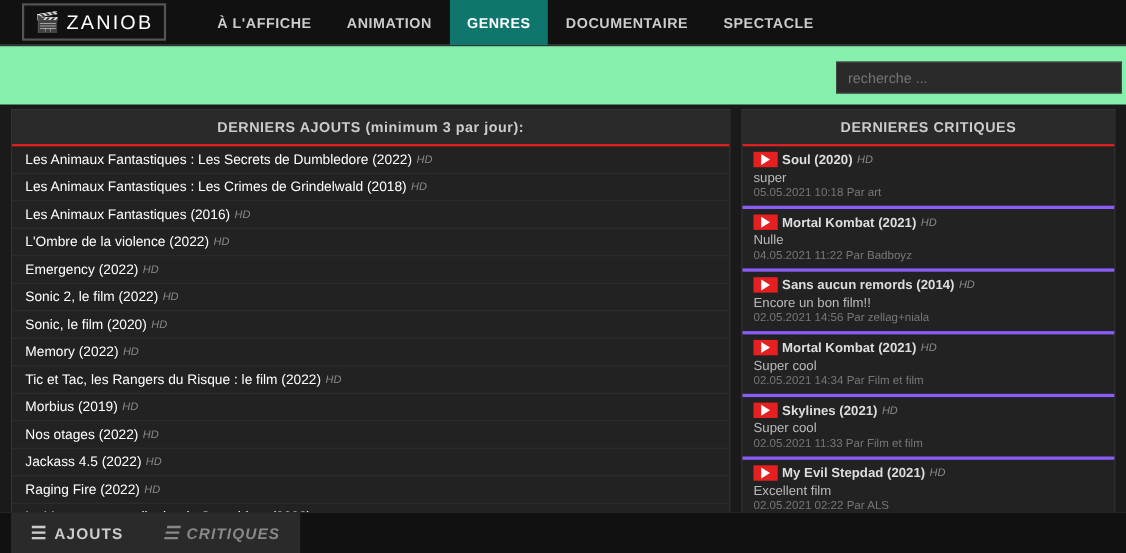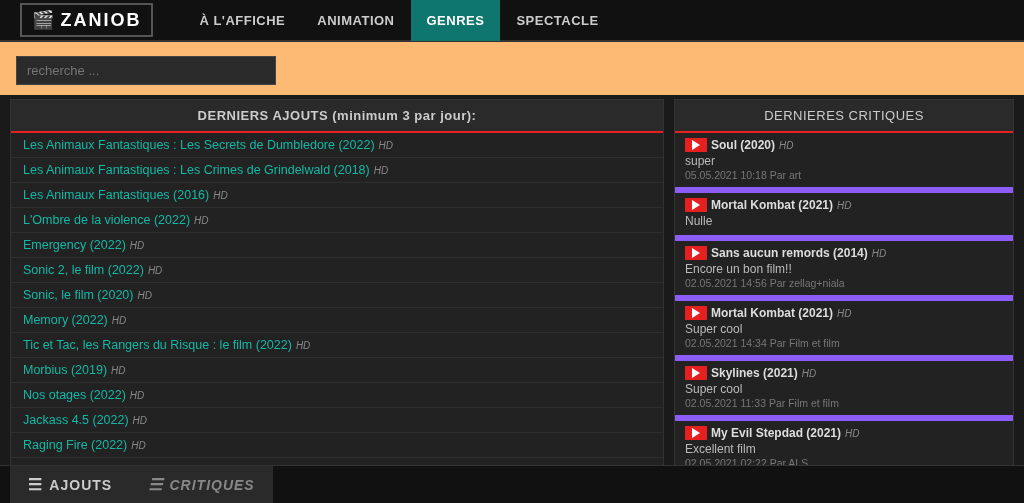--- a/index.html
+++ b/index.html
@@ -31,21 +31,21 @@
     }
     #logo-icon {
       color: #e62020;
       font-size: 18px;
       font-weight: bold;
       margin-right: 6px;
     }
     #logo-text {
       color: white;
       font-size: 18px;
-      font-weight: bold;
+      font-weight: normal;
       letter-spacing: 2px;
     }
     #nav {
       display: flex;
       align-items: center;
       gap: 0;
     }
     .nav-item {
       color: #ccc;
       font-size: 13px;
@@ -59,23 +59,23 @@
       letter-spacing: 0.5px;
     }
     .nav-item.genres {
       background-color: #0f766e;
       color: white;
     }
 
     
     #search-bar {
       display: flex;
-      justify-content: flex-start;
-      padding: 14px 16px 10px;
-      background-color: #fdba74;
+      justify-content: flex-end;
+      padding: 14px 4px 10px;
+      background-color: #86efac;
     }
     #search-input {
       width: 260px;
       background-color: #2a2a2a;
       border: 1px solid #444;
       color: #999;
       padding: 6px 10px;
       font-size: 13px;
       outline: none;
     }
@@ -110,48 +110,48 @@
       border-bottom: 1px solid #2e2e2e;
       cursor: pointer;
       display: flex;
       align-items: center;
       gap: 4px;
     }
     .movie-title {
       color: #ddd;
       font-size: 12.5px;
     }
-    .movie-title a { color: #14b8a6; text-decoration: none; }
+    .movie-title a { color: #ffffff; text-decoration: none; }
     .hd-badge {
       color: #888;
       font-size: 10px;
       font-style: italic;
       text-align: right;
     }
 
     
     #right-panel {
       width: 340px;
       background-color: #222;
       border: 1px solid #333;
       flex-shrink: 0;
     }
     #right-panel-header {
       background-color: #2a2a2a;
       border-bottom: 2px solid #e62020;
       padding: 8px 12px;
       font-size: 13px;
-      font-weight: normal;
+      font-weight: bold;
       color: #ccc;
       text-align: center;
       letter-spacing: 0.5px;
     }
     .critique-item {
       padding: 5px 10px 6px;
-      border-bottom: 6px solid #8b5cf6;
+      border-bottom: 3px solid #8b5cf6;
     }
     .critique-movie-row {
       display: flex;
       align-items: center;
       gap: 4px;
       margin-bottom: 2px;
     }
     .critique-thumb {
       width: 22px;
       height: 14px;
@@ -226,20 +226,21 @@
 
 <div id="header">
   <div id="logo-area">
     <span id="logo-icon">🎬</span>
     <span id="logo-text">ZANIOB</span>
   </div>
   <nav id="nav">
     <a class="nav-item">À L'AFFICHE</a>
     <a class="nav-item">ANIMATION</a>
     <a class="nav-item genres">GENRES</a>
+    <a class="nav-item">DOCUMENTAIRE</a>
     <a class="nav-item">SPECTACLE</a>
   </nav>
 </div>
 
 <div id="search-bar">
   <input id="search-input" type="text" placeholder="recherche ..." style="">
 </div>
 
 <div id="main-content">
 
@@ -325,20 +326,21 @@
     </div>
         <div class="critique-item">
       <div class="critique-movie-row">
         <div class="critique-thumb">
               <div class="critique-thumb-inner"></div>
             </div>
         <span class="critique-movie-title">Mortal Kombat (2021)</span>
         <span class="hd-badge">HD</span>
       </div>
       <div class="critique-comment">Nulle</div>
+      <div class="critique-meta">04.05.2021 11:22 Par Badboyz</div>
     </div>
         <div class="critique-item">
       <div class="critique-movie-row">
         <div class="critique-thumb">
               <div class="critique-thumb-inner"></div>
             </div>
         <span class="critique-movie-title">Sans aucun remords (2014)</span>
         <span class="hd-badge">HD</span>
       </div>
       <div class="critique-comment">Encore un bon film!!</div>

